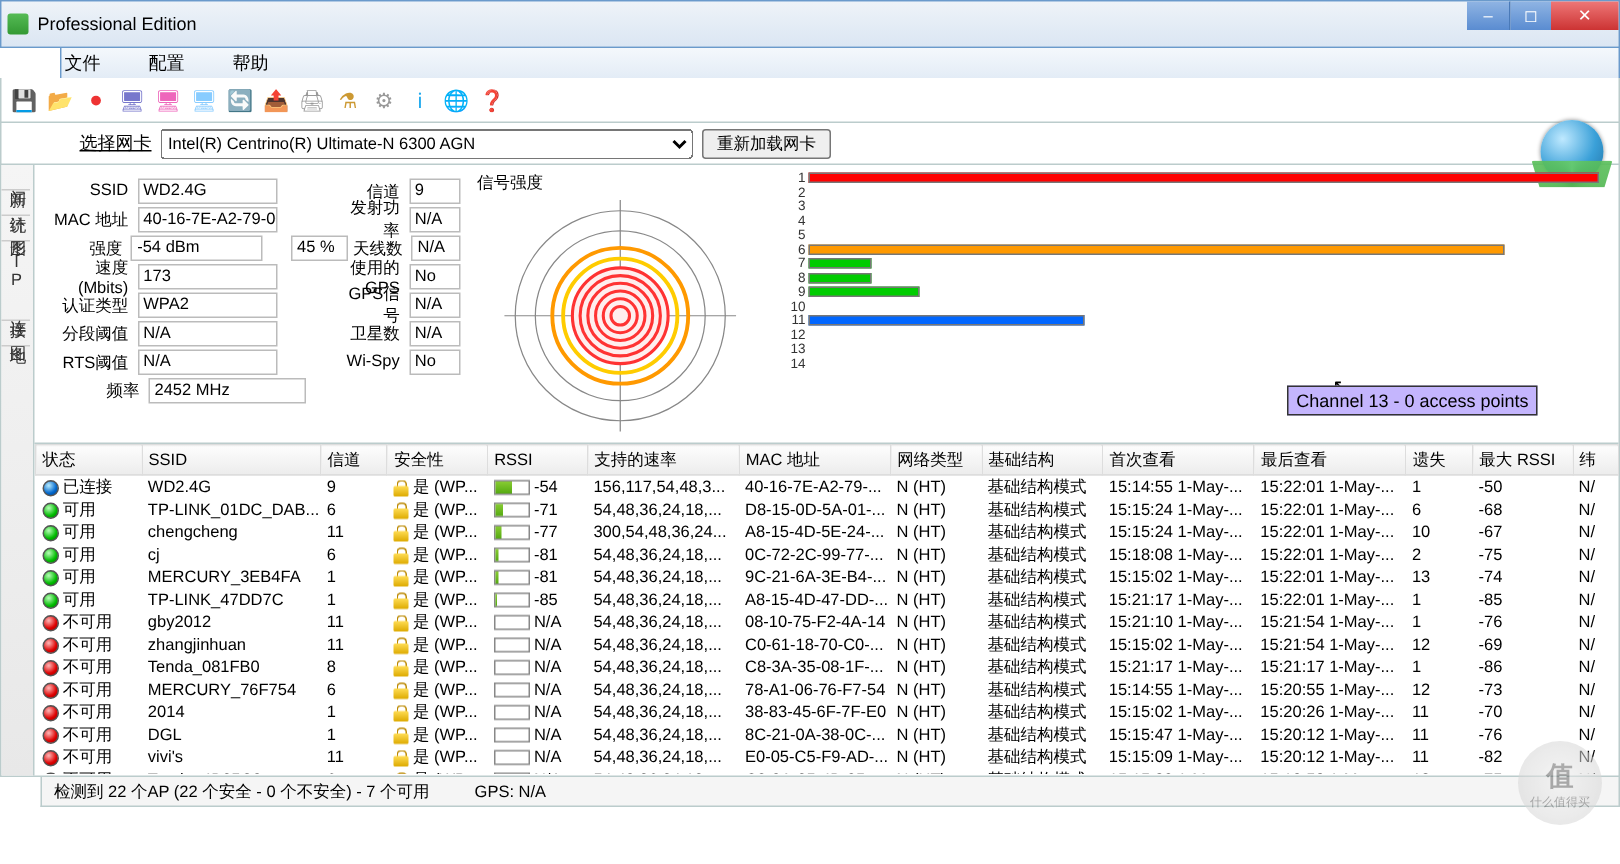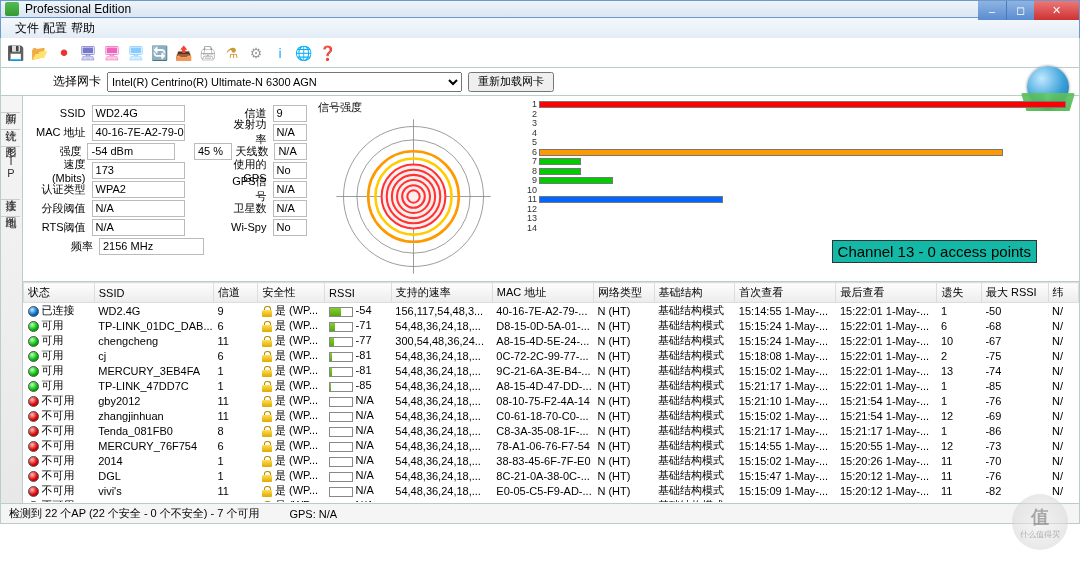--- a/index.html
+++ b/index.html
@@ -1,29 +1,29 @@
 <!DOCTYPE html>
 <html><head>
 <meta charset="utf-8">
 <style>
 * { box-sizing: border-box; margin: 0; padding: 0; font-family: "Microsoft YaHei", Tahoma, Arial, sans-serif; }
 body { background: #fff; font-size: 11px; overflow: hidden; }
-.titlebar { height: 18px; background: linear-gradient(#eef3f8,#dbe6f3); border: 1px solid #6a9acb; display: flex; align-items: center; padding: 0 4px; position: relative; }
+.titlebar { height: 32px; background: linear-gradient(#eef3f8,#dbe6f3); border: 1px solid #6a9acb; display: flex; align-items: center; padding: 0 4px; position: relative; }
 .titlebar .ticon { width: 14px; height: 14px; background: linear-gradient(#5b5,#393); border-radius: 2px; margin-right: 6px; }
 .titlebar .title { font-size: 12px; color: #000; }
 .winbtns { position: absolute; right: 0; top: 0; display: flex; height: 19px; }
 .winbtns div { width: 28px; height: 19px; display: flex; align-items: center; justify-content: center; color: #fff; font-size: 11px; }
 .winbtns .min { background: linear-gradient(#8fb4e3,#5a8cd1); }
 .winbtns .max { background: linear-gradient(#8fb4e3,#5a8cd1); border-left:1px solid #4a7ab8; }
 .winbtns .cls { background: linear-gradient(#e77,#c33); width: 45px; }
-.menubar { height: 20px; background: linear-gradient(#f4f8fc,#e3ecf6); border-left:1px solid #6a9acb; border-right:1px solid #6a9acb; display: flex; align-items: center; padding: 0 14px; gap: 4px; font-size: 12px; }
+.menubar { height: 20px; background: linear-gradient(#f4f8fc,#e3ecf6); border-left:1px solid #6a9acb; border-right:1px solid #6a9acb; display: flex; align-items: center; padding: 0 2px; gap: 32px; font-size: 12px; margin-left: 40px; }
 .toolbar { height: 30px; background: #fff; border:1px solid #bcc; border-top:none; display:flex; align-items:center; padding:0 4px; gap:2px; }
 .tbicon { width: 22px; height: 22px; display:flex; align-items:center; justify-content:center; font-size:14px; border:1px solid transparent; }
 .controls { height: 28px; border:1px solid #bcc; border-top:none; display:flex; align-items:center; padding:0 0 0 52px; gap:6px; position: relative; }
-.controls label { font-size: 12px; }
+.controls label { font-size: 12px; text-decoration: underline; }
 .controls select { width: 355px; height: 20px; font-size: 11px; }
 .controls button { height: 20px; font-size: 11px; padding: 0 8px; }
 .globe { position:absolute; right:10px; top:-2px; width:42px; height:42px; border-radius:50%; background: radial-gradient(circle at 35% 30%,#bfe9ff,#3aa0d8 55%,#1f6da0); box-shadow:0 0 3px #888; }
 .globe::after { content:""; position:absolute; left:-6px; right:-6px; bottom:-3px; height:18px; background:conic-gradient(#6c6,#4a4,#6c6); clip-path:polygon(10% 100%,90% 100%,100% 0,0 0); border-radius:2px; opacity:.9; }
 .mainarea { display:flex; height: 408px; border:1px solid #bcc; border-top:none; }
 .vtabs { width: 22px; background: linear-gradient(#f5f5f5,#e8e8e8); border-right:1px solid #bcc; position:relative; }
 .vtab { writing-mode: vertical-rl; text-orientation: upright; font-size:11px; padding: 8px 2px; color:#333; border-bottom:1px solid #ccc; cursor:default; }
 .upper { display:flex; height:186px; border-bottom:1px solid #bcc; }
 .infogrid { width: 290px; padding: 8px 6px; }
 .infogrid .row { display:flex; height: 18px; align-items:center; margin-bottom:1px; }
@@ -37,36 +37,36 @@
 .radar { width: 175px; height: 155px; position:relative; margin:0 auto; }
 .radar svg { width:100%; height:100%; }
 .chbox { flex:1; padding: 4px 8px 2px 4px; position:relative; }
 .chchart { height: 137px; position:relative; margin-left:22px; margin-right:5px; }
 .chrow { position:absolute; left:0; right:0; height:9px; }
 .chlbl { position:absolute; left:-20px; width:18px; text-align:right; font-size:9px; top:-1px; color:#333; }
 .chbar { position:absolute; left:0; top:1px; height:7px; border:1px solid #777; }
 .chfoot { margin-left:22px; display:flex; align-items:center; gap:6px; margin-top:4px; }
 .chfoot .oth { font-size:9px; color:#666; }
 .chfoot select { font-size:11px; height:20px; width:120px; margin-left:-6px; }
-.tooltip { position:absolute; right:42px; bottom:18px; background:#14b8a6; border:1px solid #333; padding:2px 5px; font-size:15px; }
+.tooltip { position:absolute; right:54px; bottom:18px; background:#c4b5fd; border:1px solid #333; padding:2px 5px; font-size:12px; }
 .cursor { position:absolute; right:180px; bottom:30px; font-size:13px; }
 .tablewrap { height: 220px; overflow:auto; position:relative; }
 table { border-collapse: collapse; width: 100%; font-size:11px; table-layout:fixed; }
 th { background: linear-gradient(#fdfdfd,#ececec); border:1px solid #ddd; text-align:left; padding:2px 4px; font-weight:normal; height:18px; position:sticky; top:0; white-space:nowrap; overflow:hidden; }
 td { padding:0 4px; height:13px; white-space:nowrap; overflow:hidden; }
 .sdot { display:inline-block; width:11px; height:11px; border-radius:50%; vertical-align:middle; margin-right:3px; border:1px solid #555; }
 .sdot.green { background:radial-gradient(circle at 35% 30%,#bfb,#0b0 60%,#070); }
 .sdot.red { background:radial-gradient(circle at 35% 30%,#fbb,#d00 60%,#900); }
 .sdot.blue { background:radial-gradient(circle at 35% 30%,#bef,#06c 60%,#048); }
 .lock { display:inline-block; width:10px; height:11px; vertical-align:middle; margin-right:3px; position:relative; }
 .lock::before { content:""; position:absolute; left:2px; top:0; width:5px; height:5px; border:1px solid #b80; border-bottom:none; border-radius:3px 3px 0 0; }
 .lock::after { content:""; position:absolute; left:0; top:4px; width:10px; height:7px; background:linear-gradient(#fd5,#da0); border-radius:1px; }
 .sbar { display:inline-block; width:24px; height:10px; border:1px solid #888; background:#fff; vertical-align:middle; margin-right:3px; position:relative; }
 .sbar i { position:absolute; left:0; top:0; bottom:0; background:linear-gradient(#8c3,#5a1); }
-.statusbar { height:20px; border:1px solid #bcc; border-top:none; background:#f5f5f5; display:flex; align-items:center; padding:0 8px; gap:30px; font-size:11px; }
+.statusbar { height:20px; border:1px solid #bcc; border-top:none; background:#f5f5f5; display:flex; align-items:center; padding:0 8px; gap:30px; font-size:11px;margin-left:27px; }
 .watermark { position:absolute; right:12px; bottom:26px; width:56px; height:56px; border-radius:50%; background:radial-gradient(circle,#eee,#ccc); opacity:.55; display:flex; align-items:center; justify-content:center; flex-direction:column; font-size:8px; color:#666; }
 </style>
 </head>
 <body>
 
 <div class="titlebar">
   <div class="ticon"></div>
   <div class="title">Professional Edition</div>
   <div class="winbtns">
     <div class="min">–</div>
@@ -161,21 +161,21 @@
             </div>
             <div class="row">
               <div class="lab">RTS阈值</div>
               <div class="val">N/A</div>
               <div style="width:48px"></div>
               <div class="lab2">Wi-Spy</div>
               <div class="val valr">No</div>
             </div>
             <div class="row">
               <div class="lab">频率</div>
-              <div class="val">2156 MHz</div>
+              <div class="val">2452 MHz</div>
               <div style="width:48px"></div>
             </div>
           </div>
       </div>
       <div class="radarbox">
         <div class="hdr">信号强度</div>
         <div class="radar">
           <svg viewBox="0 0 170 150">
             <line x1="85" y1="0" x2="85" y2="150" stroke="#888" stroke-width="0.8"></line>
             <line x1="10" y1="75" x2="160" y2="75" stroke="#888" stroke-width="0.8"></line>

